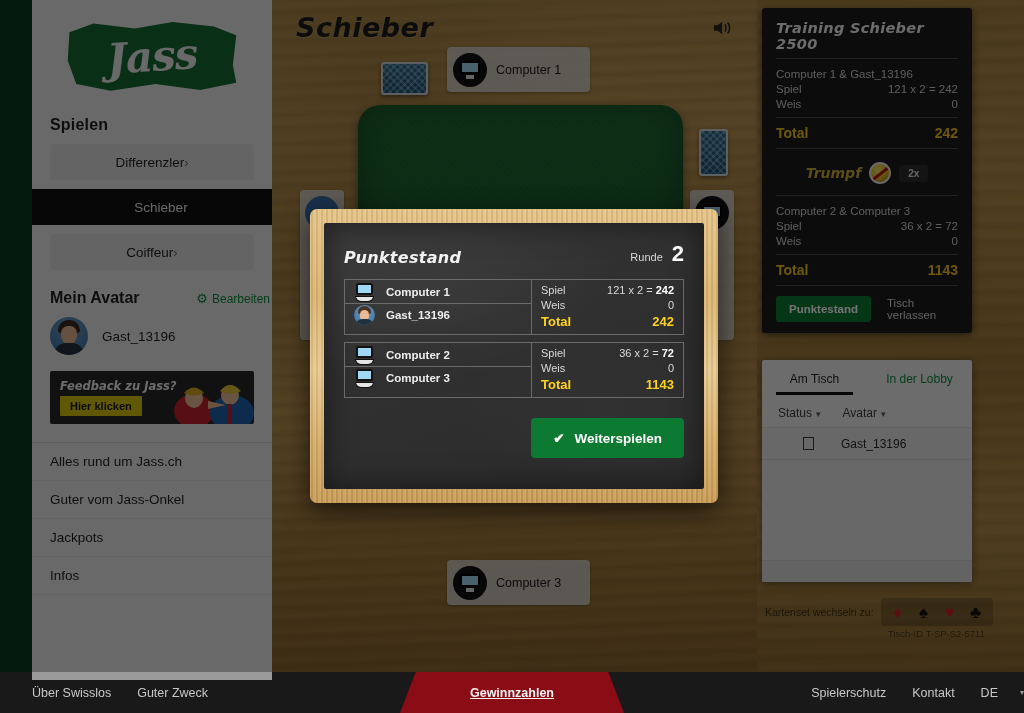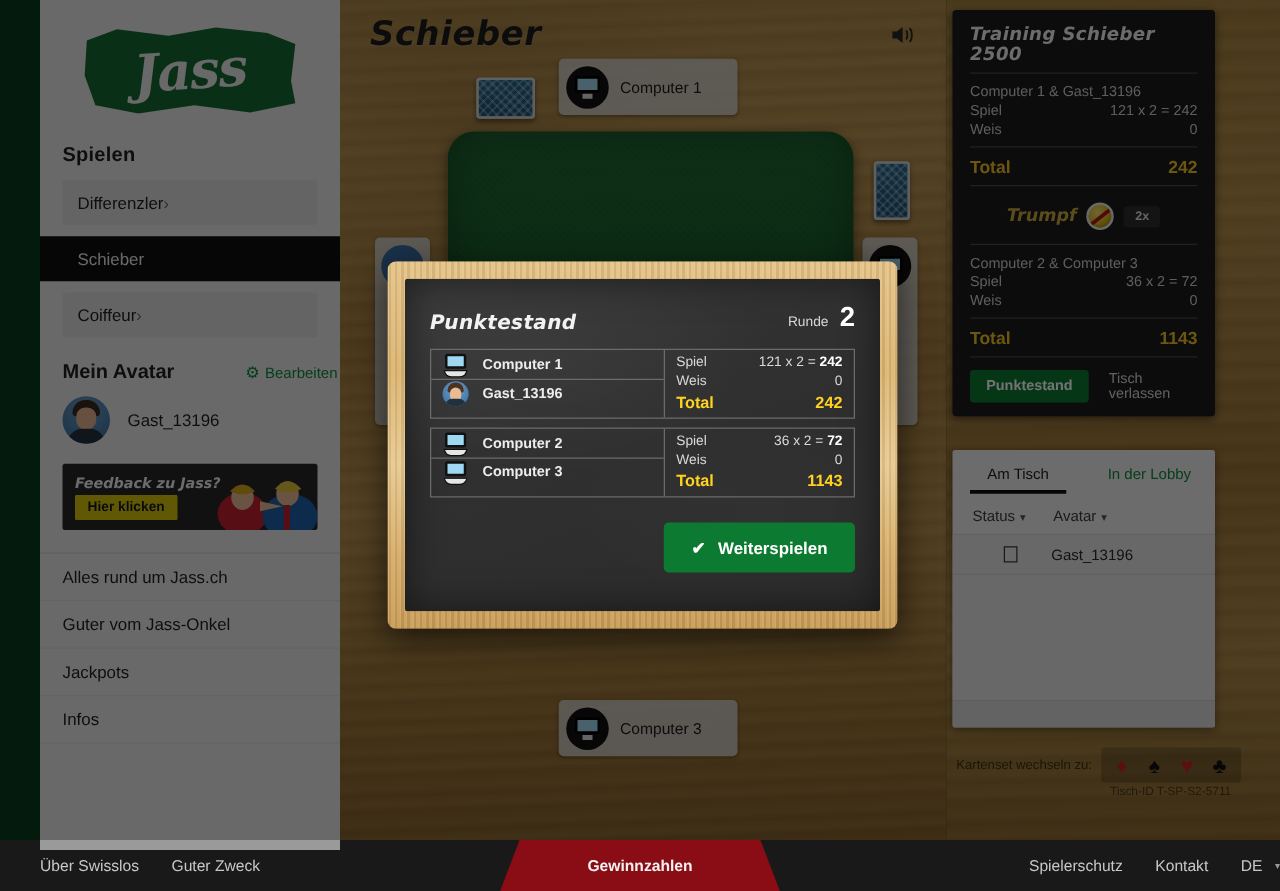--- a/index.html
+++ b/index.html
@@ -137,21 +137,21 @@
     transform: rotate(-4deg);
   }
 
   .sb-heading {
     font-size: 16px; font-weight: bold; color: #1f1f1f;
     padding: 4px 18px 10px 18px; letter-spacing: 0.2px;
   }
   .sb-game {
     margin: 0 18px 9px 18px; height: 36px;
     background: #dedede; border-radius: 3px;
-    display: flex; align-items: center; justify-content: flex-start;
+    display: flex; align-items: center; justify-content: center;
     padding: 0 12px;
     font-size: 13.5px; color: #1f1f1f;
   }
   .sb-game.active {
     background: #0f0f0f; color: #e6e6e6;
     margin-left: 0; margin-right: 0; border-radius: 0;
     padding-left: 30px; width: 240px;
   }
   .chev { color: #6a6a6a; font-size: 13px; }
 
@@ -400,22 +400,22 @@
   .bb-left { display: flex; gap: 26px; margin-left: 32px; }
   .bb-right { display: flex; align-items: center; gap: 26px; margin-left: auto; }
   .bb-link { font-size: 12.5px; color: #c8c8c8; }
   .bb-center {
     position: absolute; left: 50%; transform: translateX(-50%); top: 0;
     width: 224px; height: 41px;
     background: #8a0d16;
     clip-path: polygon(7% 0, 93% 0, 100% 100%, 0 100%);
     display: flex; align-items: center; justify-content: center;
   }
-  .bb-center span { font-size: 12.5px; font-weight: bold; color: #f2f2f2; }
-  .lang-select { display: flex; align-items: center; gap: 10px; font-size: 12.5px; color: #c8c8c8; }
+  .bb-center span { font-size: 12.5px; font-weight: bold; color: #f2f2f2; text-decoration: underline; }
+  .lang-select { display: flex; align-items: center; gap: 22px; font-size: 12.5px; color: #c8c8c8; }
   .lang-caret { font-size: 8px; color: #9a9a9a; }
   .top-strip { position:absolute; left:32px; top:672px; width:240px; height:8px; background:#9a9a9a; z-index: 61; }
 </style>
 </head>
 <body>
 
 <div id="root">
   <div class="page-bg"></div>
 
   <div class="table-area"></div>

